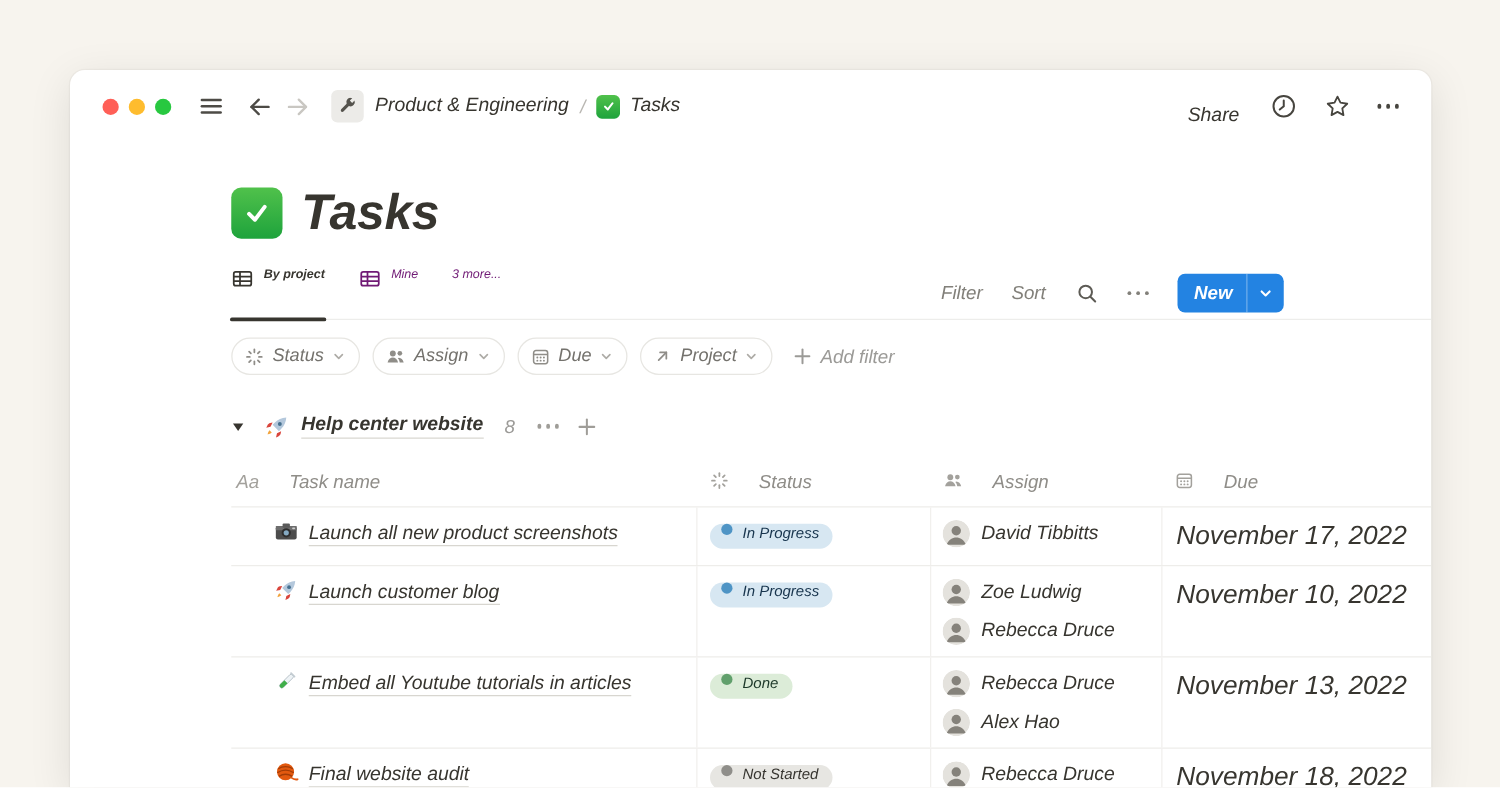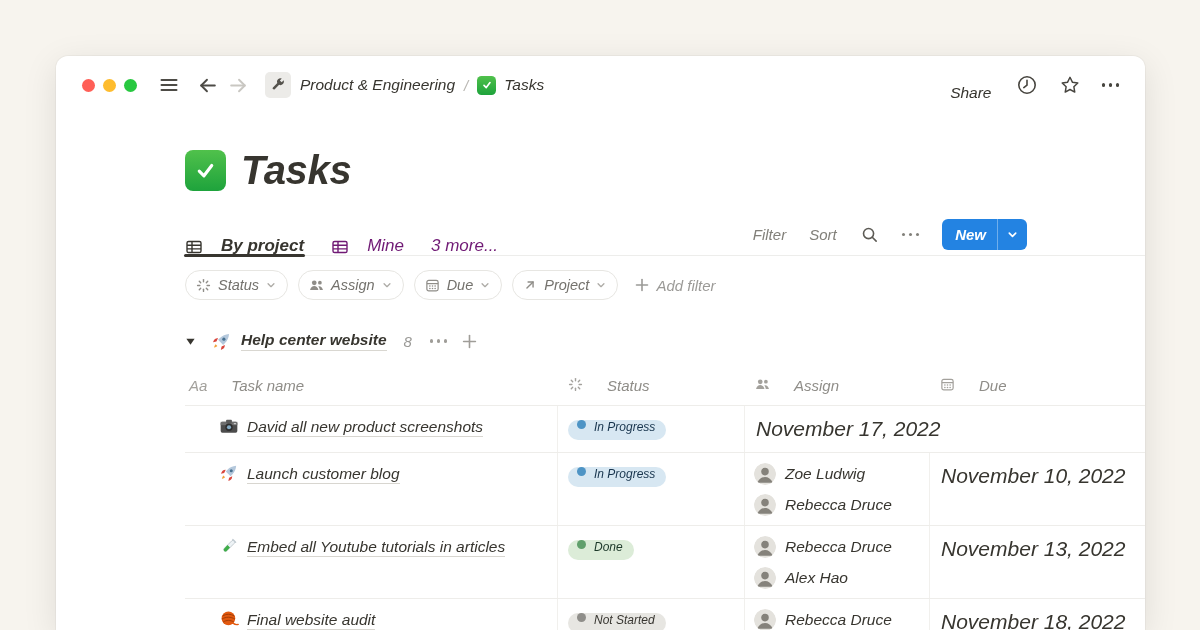--- a/index.html
+++ b/index.html
@@ -30,21 +30,21 @@
   .dots { display:flex; gap:3.5px; align-items:center; }
   .dots i { width:3.5px; height:3.5px; border-radius:50%; background:#47453f; display:block; }
   
   .content { padding-left:129px; }
   .title-row { margin-top:32px; display:flex; align-items:center; gap:15px; height:48px; }
   .check-lg { width:41px; height:41px; border-radius:8px; }
   .page-title { font-size:40px; font-weight:700; color:#37352f; letter-spacing:-0.3px; }
   
   .tabs-row { margin-top:20px; height:42px; display:flex; align-items:center; border-bottom:1px solid #ededeb;
               padding-right:118px; }
-  .tab { display:flex; align-items:flex-end; gap:18px; margin-right:27px; height:42px; position:relative; font-size:17px; }
+  .tab { display:flex; align-items:flex-start; gap:8px; margin-right:27px; height:42px; position:relative; font-size:10px; }
   .tab .tico { display:flex; }
   .tab.active { color:#37352f; font-weight:700; }
   .tab.active::after { content:""; position:absolute; left:-1px; right:-1px; bottom:-1px; height:2.5px;
                        background:#37352f; border-radius:2px; }
   .tab.inactive { color:#701a75; }
   .toolbar { margin-left:auto; display:flex; align-items:center; gap:23px; font-size:15px; color:#82807a; }
   .toolbar .t-ico { color:#5d5b55; display:flex; }
   .dots.gray i { background:#82807a; }
   .new-btn { display:flex; align-items:center; height:31px; background:#2383e2; color:#fff; border-radius:6px;
              font-weight:600; font-size:15px; overflow:hidden; }
@@ -384,22 +384,34 @@
         </div>
         <div id="rows">
             <div class="trow">
               <div class="td task"><span class="ticon"><svg width="20" height="20" viewBox="0 0 24 24">
                     <rect x="2" y="7" width="20" height="13" rx="2" fill="#4c4c4c"></rect>
                     <rect x="2" y="7" width="20" height="4" fill="#6e6e6e"></rect>
                     <rect x="8.5" y="4.6" width="7" height="4" rx="1" fill="#5a5a5a"></rect>
                     <circle cx="12" cy="13.5" r="4.4" fill="#2d2d2d"></circle>
                     <circle cx="12" cy="13.5" r="2.5" fill="#84a9c2"></circle>
                     <rect x="17.6" y="8.4" width="3" height="1.6" rx=".8" fill="#cfcfcf"></rect>
-                  </svg></span><span class="tlink">David all new product screenshots</span></div>
+                  </svg></span><span class="tlink">Launch all new product screenshots</span></div>
               <div class="td status"><span class="pill" style="background: rgb(215, 231, 242); color: rgb(23, 52, 77);"><span class="dot" style="background: rgb(78, 148, 197);"></span>In Progress</span></div>
+              <div class="td assign">
+                <span class="assignee">
+                  <span class="avatar">
+                    <svg width="22" height="22" viewBox="0 0 24 24">
+                      <circle cx="12" cy="12" r="12" fill="#e4e2dd"></circle>
+                      <circle cx="12" cy="9.4" r="4.1" fill="#85827b"></circle>
+                      <path d="M3.6 21.6c1.6-4.2 5-6.3 8.4-6.3s6.8 2.1 8.4 6.3z" fill="#85827b"></path>
+                    </svg>
+                  </span>
+                  <span>David Tibbitts</span>
+                </span>
+              </div>
               <div class="td due">
                 <div>November 17, 2022</div>
               </div>
             </div>
             <div class="trow">
               <div class="td task"><span class="ticon"><svg width="20" height="20" viewBox="0 0 24 24">
                     <path d="M20.6 3.4c-4.3.3-7.7 1.9-10.4 4.6l-2.1 2.1 5.8 5.8 2.1-2.1c2.7-2.7 4.3-6.1 4.6-10.4z" fill="#b4c8dc"></path>
                     <circle cx="14.7" cy="9.3" r="1.8" fill="#46708f"></circle>
                     <path d="M8.1 8.1 5.9 8.5C4.7 8.8 3.8 9.6 3.3 10.7l-1 2.1 3.9-.9z" fill="#d9453c"></path>
                     <path d="M15.9 15.9l-.4 2.2c-.3 1.2-1.1 2.1-2.2 2.6l-2.1 1 .9-3.9z" fill="#d9453c"></path>

